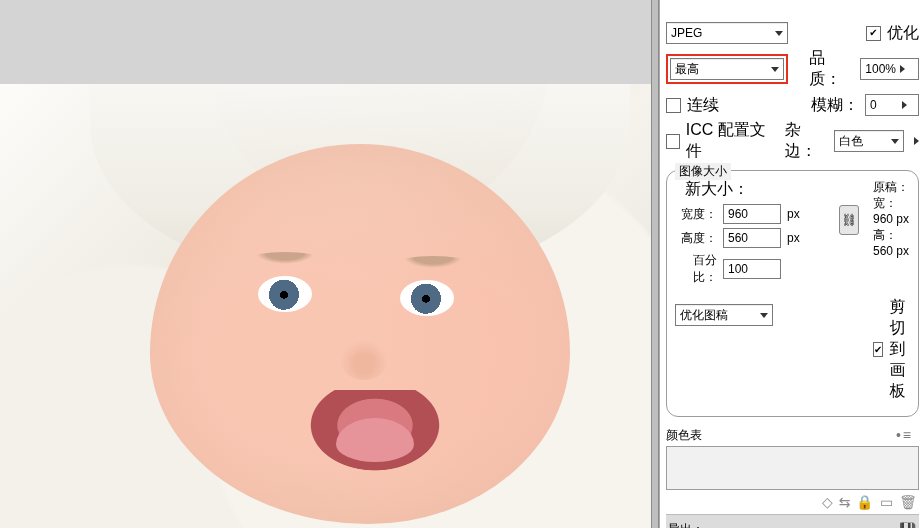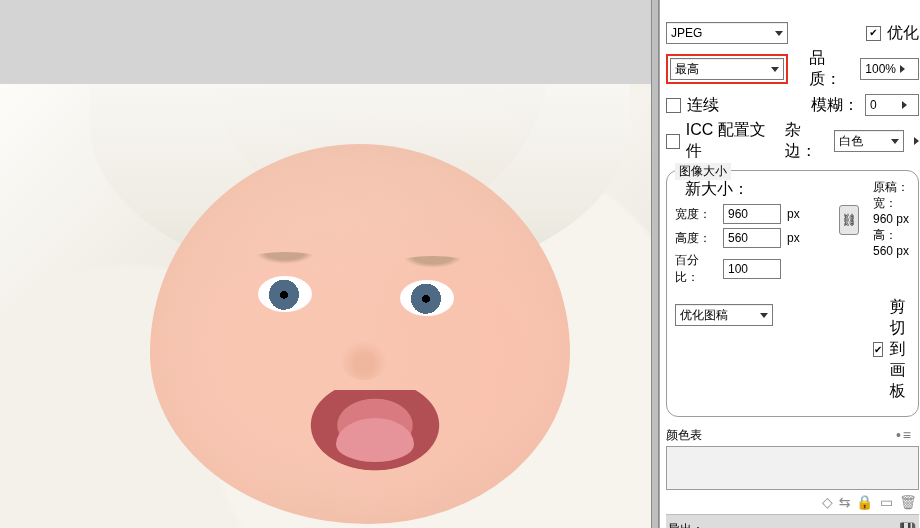--- a/index.html
+++ b/index.html
@@ -44,21 +44,21 @@
 .tri{width:0;height:0;border-top:4px solid transparent;border-bottom:4px solid transparent;border-left:5px solid #333;margin-left:4px}
 .cb{width:13px;height:13px;border:1px solid #6a6a6a;background:#fff;display:inline-flex;align-items:center;justify-content:center;font-size:10px;line-height:1}
 .cb.checked::after{content:"✔";color:#000}
 
 .redbox{border:2px solid #e53020 !important;padding:2px}
 .redbox .sel{border-color:#7a7a7a}
 
 .group{border:1px solid #9c9c9c;border-radius:12px;margin-top:8px;padding:8px 8px 10px 8px;position:relative}
 .group>.title{position:absolute;top:-8px;left:8px;background:#f1f1f1;padding:0 4px;font-size:12px;color:#000}
 .fieldrow{display:flex;align-items:center;gap:6px;margin:4px 0}
-.fieldrow .lab{width:42px;text-align:left}
+.fieldrow .lab{width:42px;text-align:right}
 .numbox{width:48px;height:18px;border:1px solid #7a7a7a;background:#fff;padding:0 4px;display:flex;align-items:center}
 .unit{font-size:12px}
 .linkicon{width:18px;height:28px;border:1px solid #8a8a8a;background:#e6e6e6;display:flex;align-items:center;justify-content:center;font-size:12px;border-radius:3px}
 .orig{font-size:12px;color:#000;line-height:16px}
 
 .section-title{font-size:12px;color:#000;margin-top:10px}
 .big-empty{flex:1;border:1px solid #9c9c9c;background:#f1f1f1;margin-top:2px}
 
 .footer{display:flex;align-items:center;gap:15px;padding:6px 2px;border-top:1px solid #bcbcbc;background:#dcdcdc}
 .footer .lab{font-size:12px}

